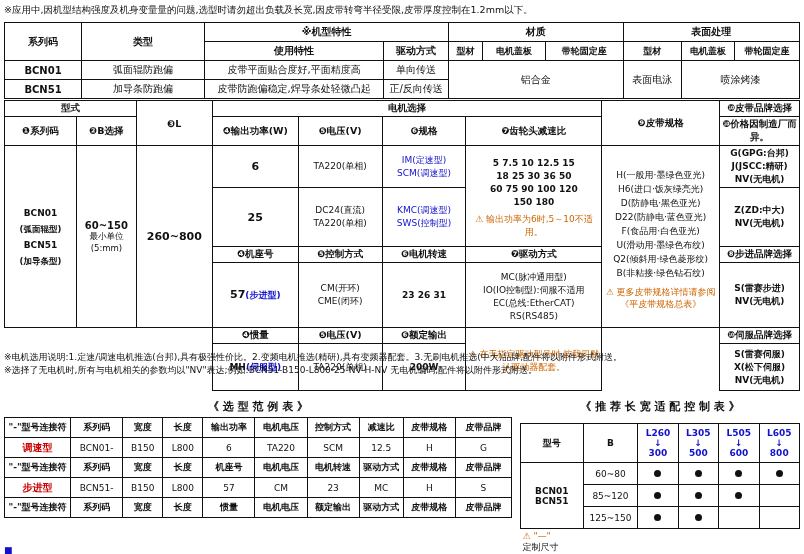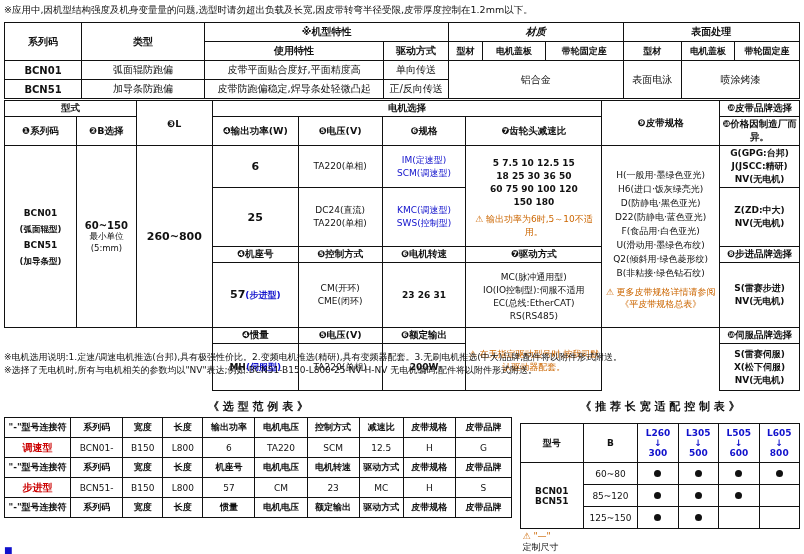--- a/index.html
+++ b/index.html
@@ -55,21 +55,21 @@
 <div class="page">
 
   <div class="note-top">※应用中,因机型结构强度及机身变量量的问题,选型时请勿超出负载及长宽,因皮带转弯半径受限,皮带厚度控制在1.2mm以下。</div>
 
   <table class="t1">
     <tbody>
         <tr>
       <td class="hd" rowspan="2" style="width:74px;">系列码</td>
       <td class="hd" rowspan="2" style="width:120px;">类型</td>
       <td class="hd" colspan="2" style="width:248px;">※机型特性</td>
-      <td class="hd" colspan="3" style="width:176px;font-style:italic;">材质</td>
+      <td class="hd" colspan="3" style="width:176px;">材质</td>
       <td class="hd" colspan="3" style="width:178px;">表面处理</td>
     </tr>
     <tr>
       <td class="hd">使用特性</td>
       <td class="hd">驱动方式</td>
       <td class="hd sm">型材</td>
       <td class="hd sm">电机盖板</td>
       <td class="hd sm">带轮固定座</td>
       <td class="hd sm">型材</td>
       <td class="hd sm">电机盖板</td>

